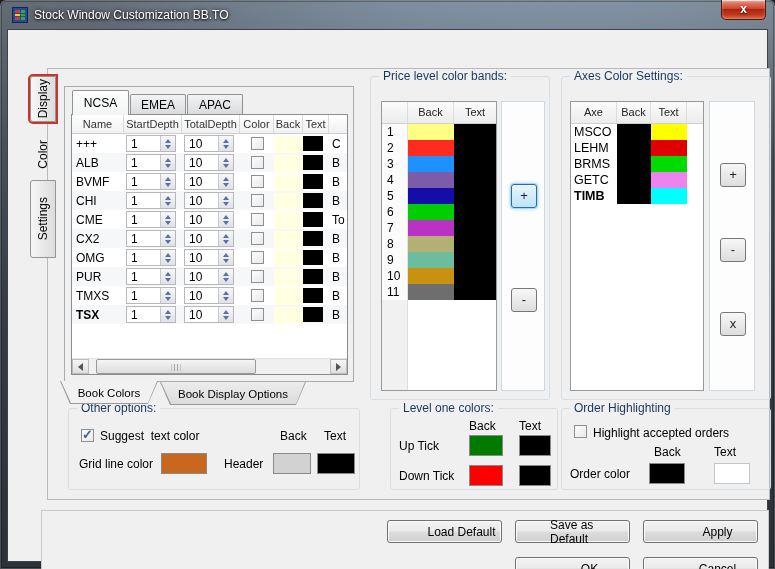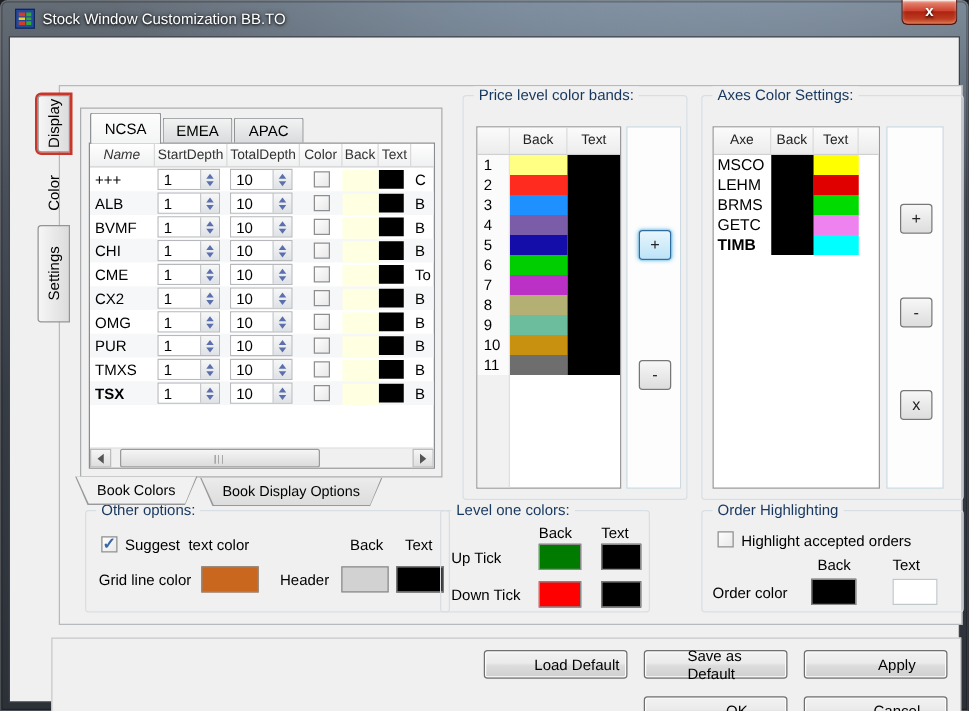--- a/index.html
+++ b/index.html
@@ -94,21 +94,21 @@
   .btab.active .fill { background:#f1f1f1; }
   .btab .lbl { position:absolute; inset:0; display:flex; align-items:center; justify-content:center; font-size:11.5px; }
   #btab-colors { left:52px; top:351px; width:98px; }
   #btab-options { left:152px; top:352px; width:146px; }
   
   .group { position:absolute; border:1px solid #d8dfe4; border-radius:3px; }
   .glabel { position:absolute; top:-8px; left:8px; background:#f0f0f0; padding:0 4px; font-size:12px; color:#17375e; }
   #grp-bands { left:362px; top:46px; width:180px; height:324px; }
   #grp-axes  { left:553px; top:46px; width:210px; height:324px; }
   #grp-other { left:60px;  top:378px; width:292px; height:82px; }
-  #grp-level { left:344px; top:378px; width:168px; height:82px; }
+  #grp-level { left:382px; top:378px; width:168px; height:82px; }
   #grp-order { left:553px; top:378px; width:210px; height:82px; }
   .ctable { position:absolute; border:1px solid #98999c; background:#fff; overflow:hidden; }
   #band-table { left:10px; top:24px; width:116px; height:290px; }
   #axes-table { left:8px;  top:24px; width:134px; height:290px; }
   .chead { display:flex; height:22px; background:linear-gradient(#fbfbfb,#ececed); border-bottom:1px solid #cfd0d2; }
   .chead .hc { font-size:11px; color:#222; text-align:center; line-height:21px; border-right:1px solid #dcdcdc; flex:none; }
   #band-rows { position:absolute; left:0; top:22px; right:0; }
   #band-numstrip { position:absolute; left:0; top:198px; bottom:0; width:26px; background:#f1f1f2; border-right:1px solid #dedede; }
   .prow { display:flex; height:16px; }
   .pnum { width:26px; font-size:12px; line-height:16px; padding-left:5px; background:#fbfbfc; border-right:1px solid #e3e3e3; flex:none; }
@@ -174,21 +174,21 @@
       <span class="vtext">Settings</span>
     </div>
 
     <div class="book-panel"></div>
     <div class="ttab" id="tab-ncsa">NCSA</div>
     <div class="ttab" id="tab-emea">EMEA</div>
     <div class="ttab" id="tab-apac">APAC</div>
 
     <div class="table-frame">
       <div id="book-header">
-          <div class="th" style="width: 52px; font-style: italic;">Name</div>
+          <div class="th" style="width: 52px;">Name</div>
           <div class="th" style="width: 58px;">StartDepth</div>
           <div class="th" style="width: 58px;">TotalDepth</div>
           <div class="th" style="width: 34px;">Color</div>
           <div class="th" style="width: 29px;">Back</div>
           <div class="th" style="width: 26px;">Text</div>
           <div class="th" style="width: 17px; border-right: none;"></div>
         </div>
       <div id="book-rows">
           <div class="trow">
             <div class="td name" style="width: 52px;">+++</div>

